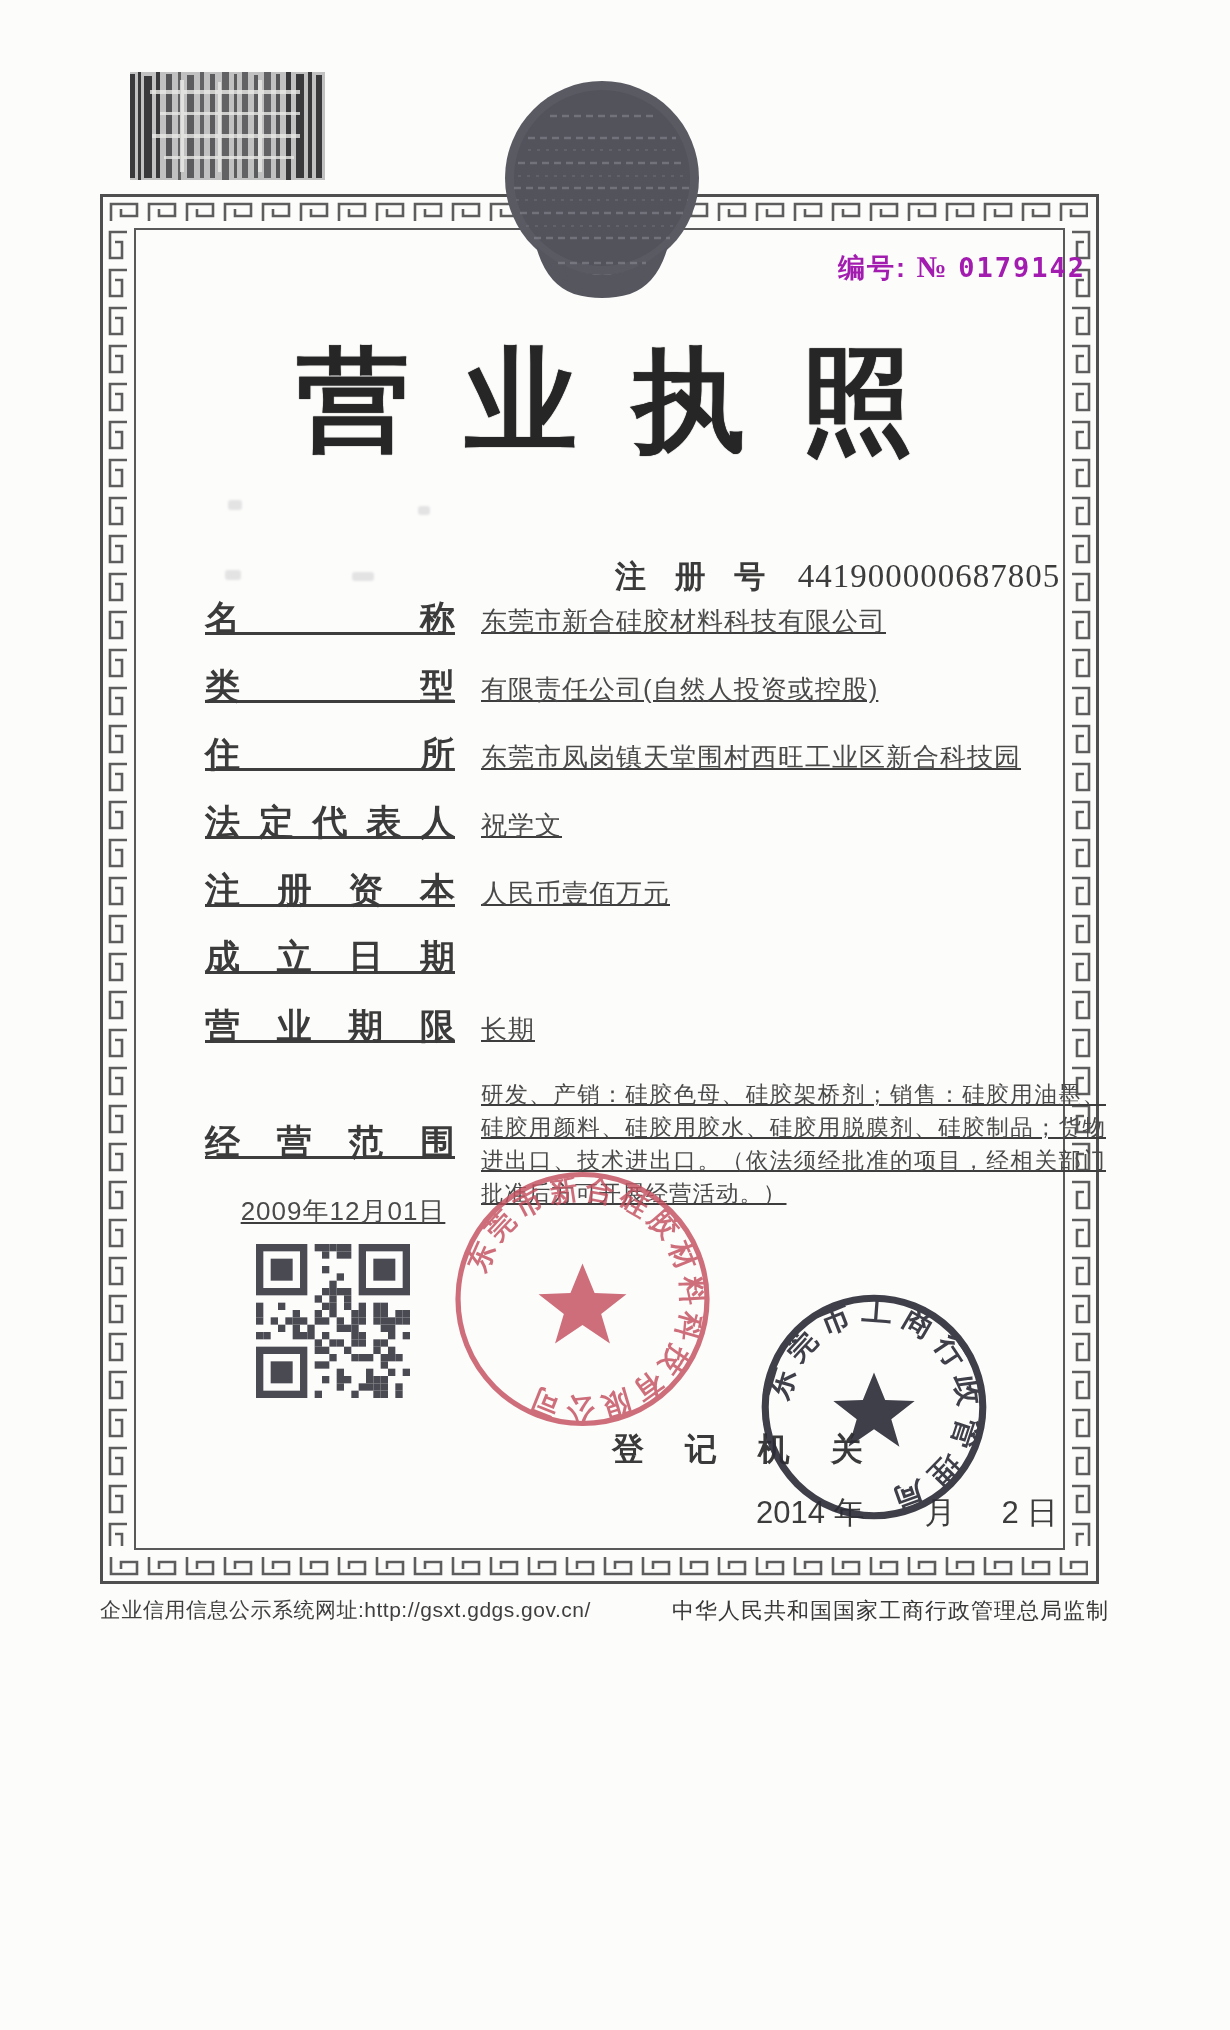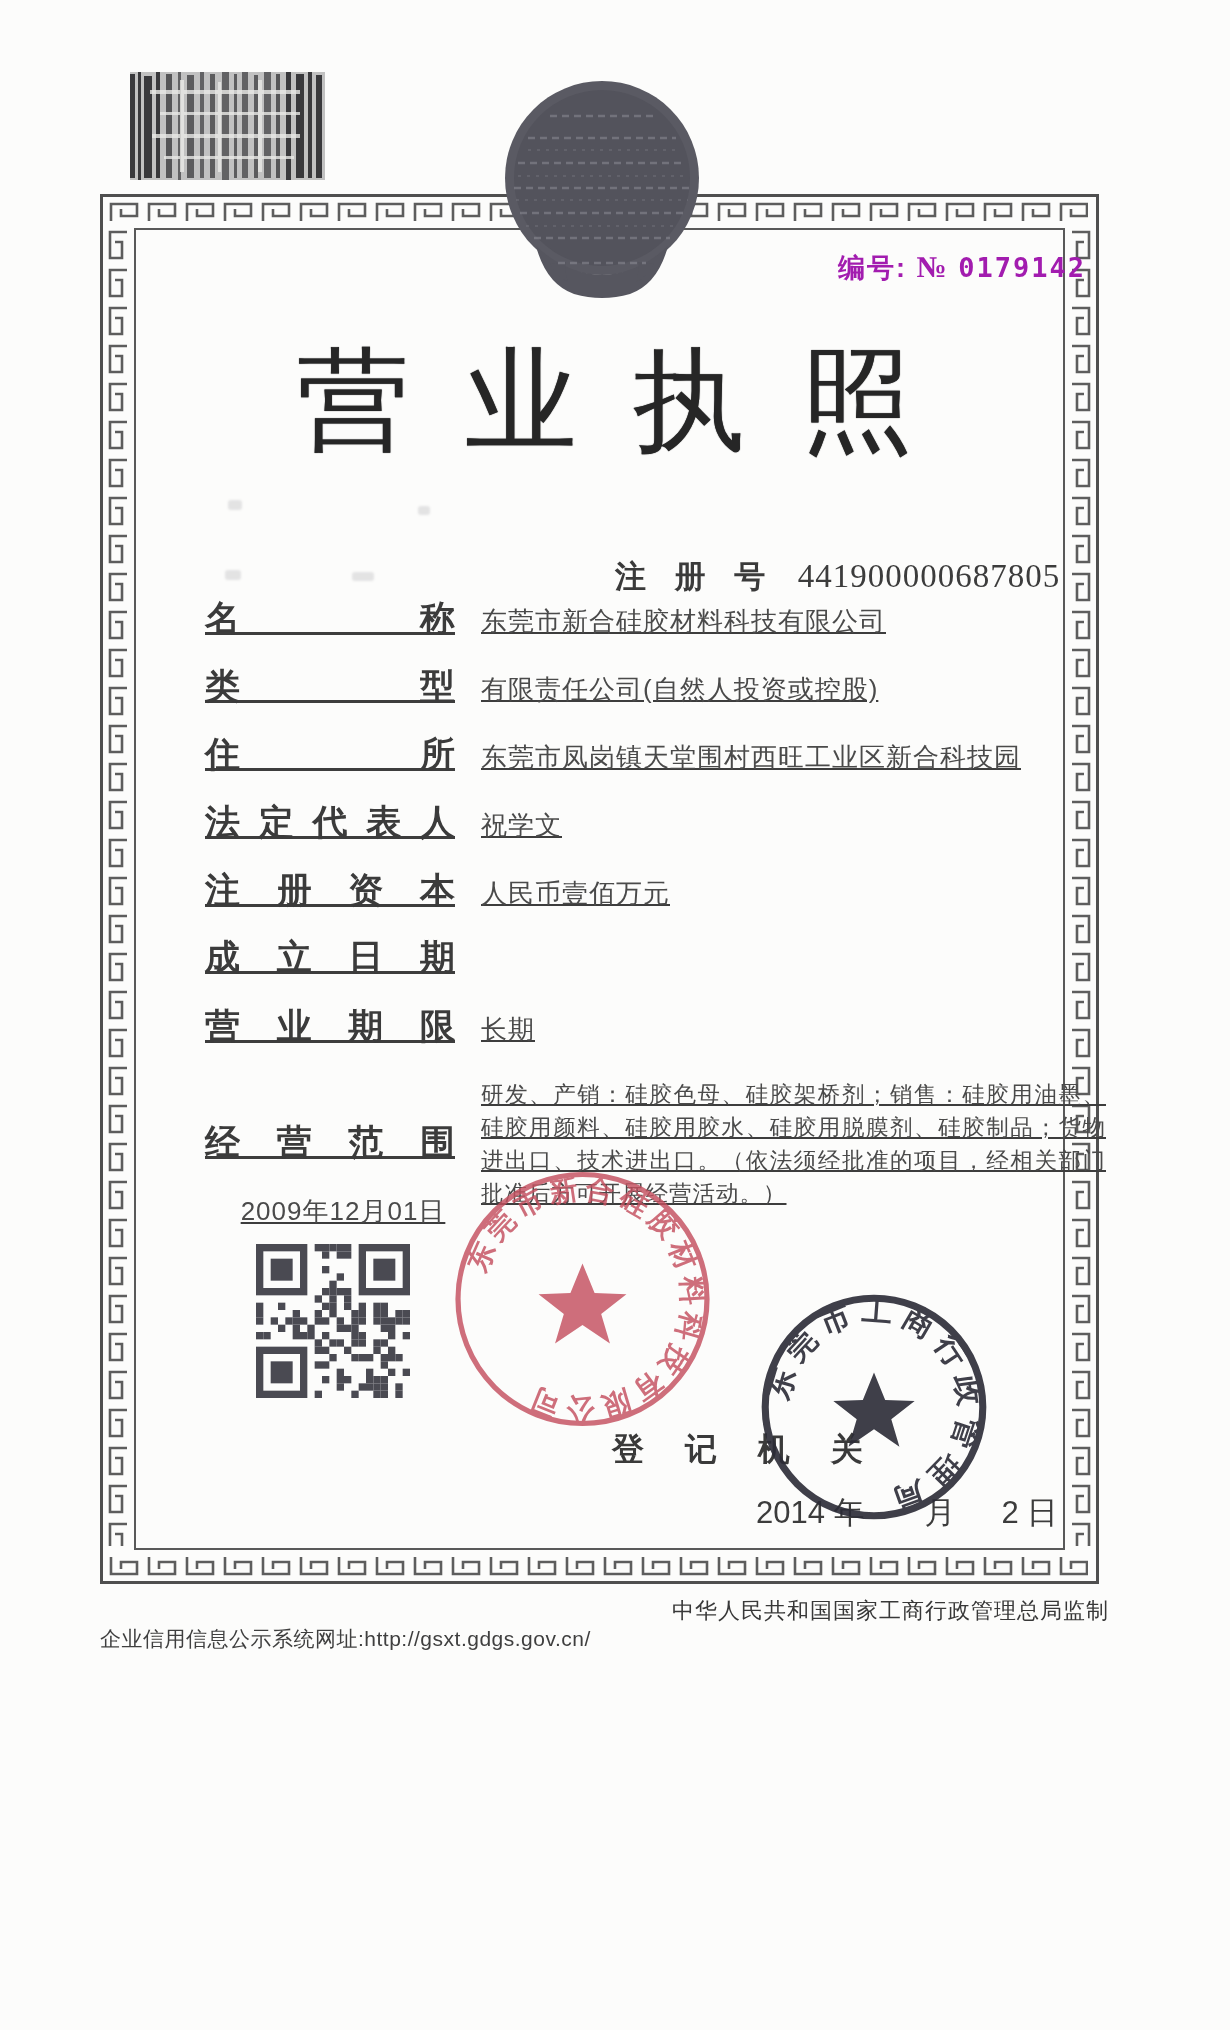--- a/index.html
+++ b/index.html
@@ -18,21 +18,21 @@
 
   
   .barcode{position:absolute;left:130px;top:72px;z-index:2;}
   .emblem{position:absolute;left:498px;top:78px;z-index:3;}
   .serial{position:absolute;left:838px;top:250px;z-index:2;font-size:27px;font-weight:600;
           color:#a21caf;letter-spacing:2px;white-space:nowrap;}
   .serial .no-sym{font-family:"Liberation Serif","DejaVu Serif",serif;font-weight:bold;font-size:30px;}
   .serial .no-val{font-family:"DejaVu Sans Mono","Liberation Mono",monospace;font-size:27px;}
 
   .doc-title{position:absolute;left:165px;top:326px;width:880px;z-index:2;text-align:center;
-             font-size:112px;font-weight:normal;color:#262626;letter-spacing:56px;padding-left:56px;
+             font-size:112px;font-weight:bold;color:#262626;letter-spacing:56px;padding-left:56px;
              box-sizing:border-box;text-shadow:0 0 1px #262626;}
 
   .reg-line{position:absolute;left:615px;top:556px;z-index:2;white-space:nowrap;}
   .reg-label{display:inline-block;font-size:31px;font-weight:600;color:#3a3a3a;letter-spacing:10px;}
   .reg-value{display:inline-block;margin-left:18px;font-size:33px;color:#3c3c3c;
              font-family:"Liberation Serif","DejaVu Serif",serif;letter-spacing:1px;}
 
   
   .fields{position:absolute;left:205px;top:598px;width:890px;z-index:2;}
   .row{position:absolute;left:0;display:flex;align-items:center;text-decoration:underline;}
@@ -51,21 +51,21 @@
   .registrar-line{position:absolute;left:612px;top:1428px;z-index:2;font-size:32px;font-weight:600;
                   color:#3a3a3a;letter-spacing:16px;white-space:nowrap;}
   .date-line{position:absolute;left:756px;top:1492px;z-index:2;font-size:31px;color:#3c3c3c;
              white-space:nowrap;font-weight:500;}
   .date-line .m{margin-left:60px;} .date-line .d-num{margin-left:46px;} .date-line .d{margin-left:8px;}
 
   .qr{position:absolute;left:256px;top:1244px;z-index:2;}
 
   
   .footer-left{position:absolute;left:100px;top:1596px;font-size:21px;color:#3f3f3f;z-index:2;
-               letter-spacing:.5px;margin-top:29px;}
+               letter-spacing:.5px;}
   .footer-right{position:absolute;left:672px;top:1596px;font-size:22px;color:#383838;z-index:2;
                 letter-spacing:1px;}
 
   
   .smudge{position:absolute;background:#9a9aa0;opacity:.25;border-radius:3px;filter:blur(1px);z-index:2;}
 </style>
 </head>
 <body>
 
 <div class="page">

